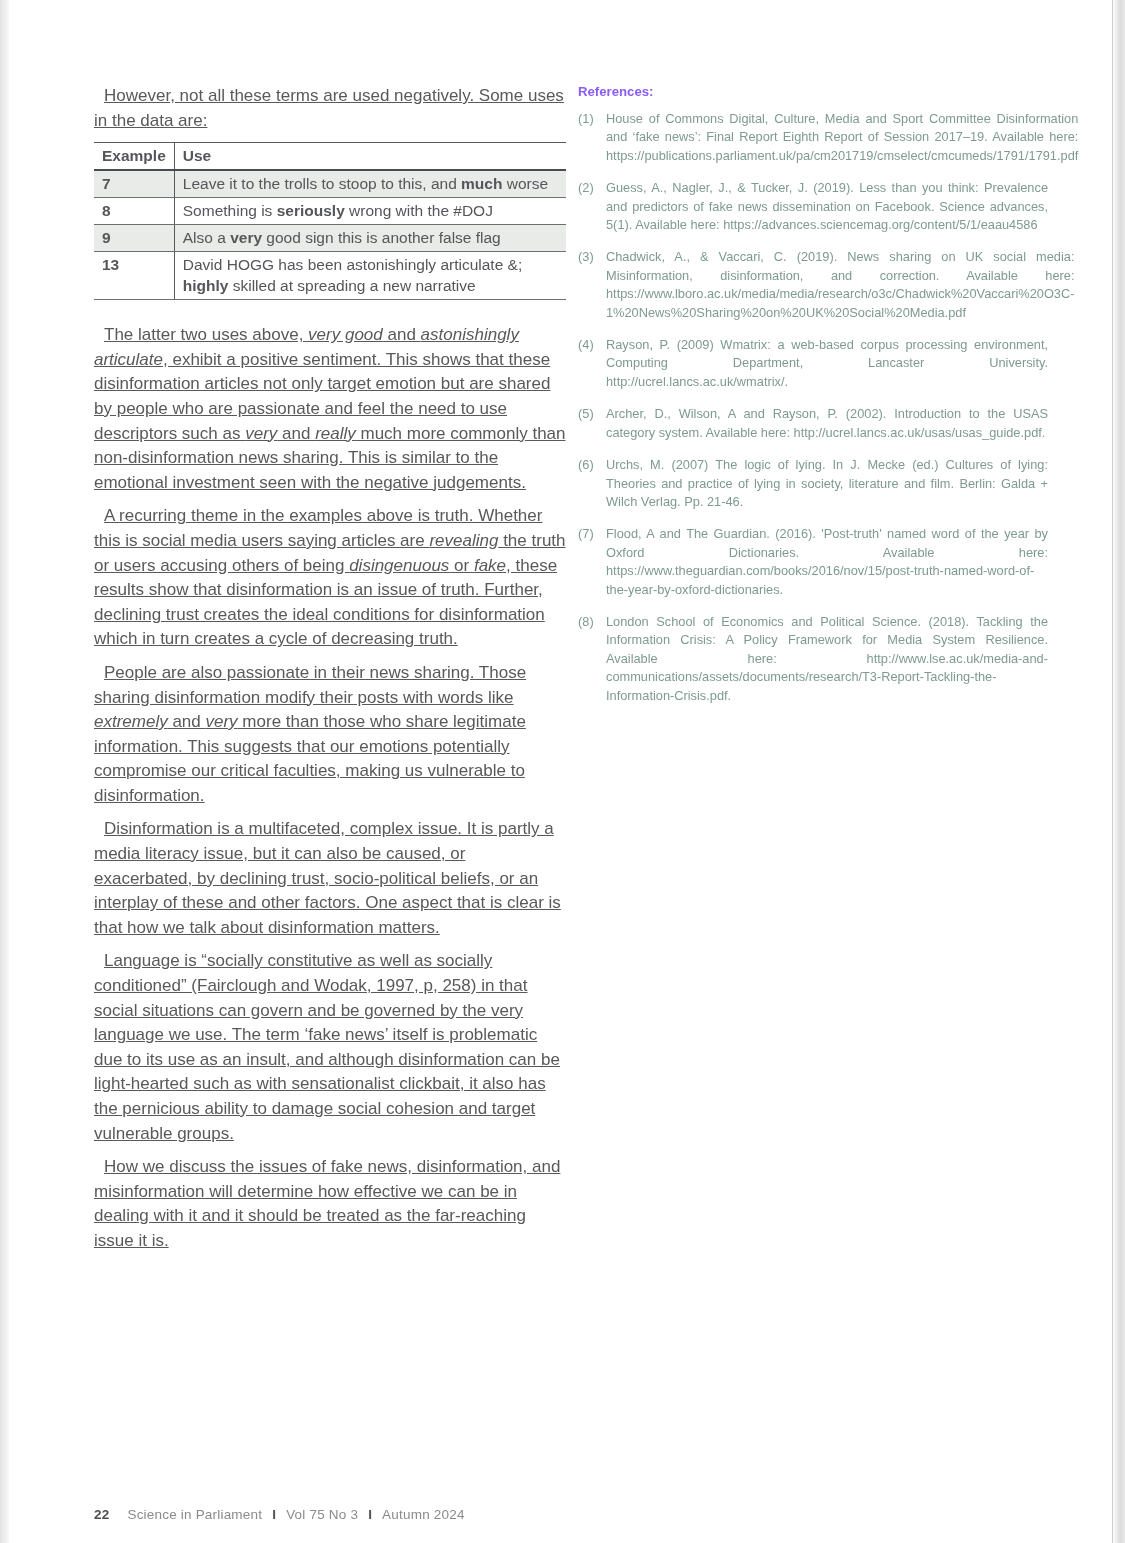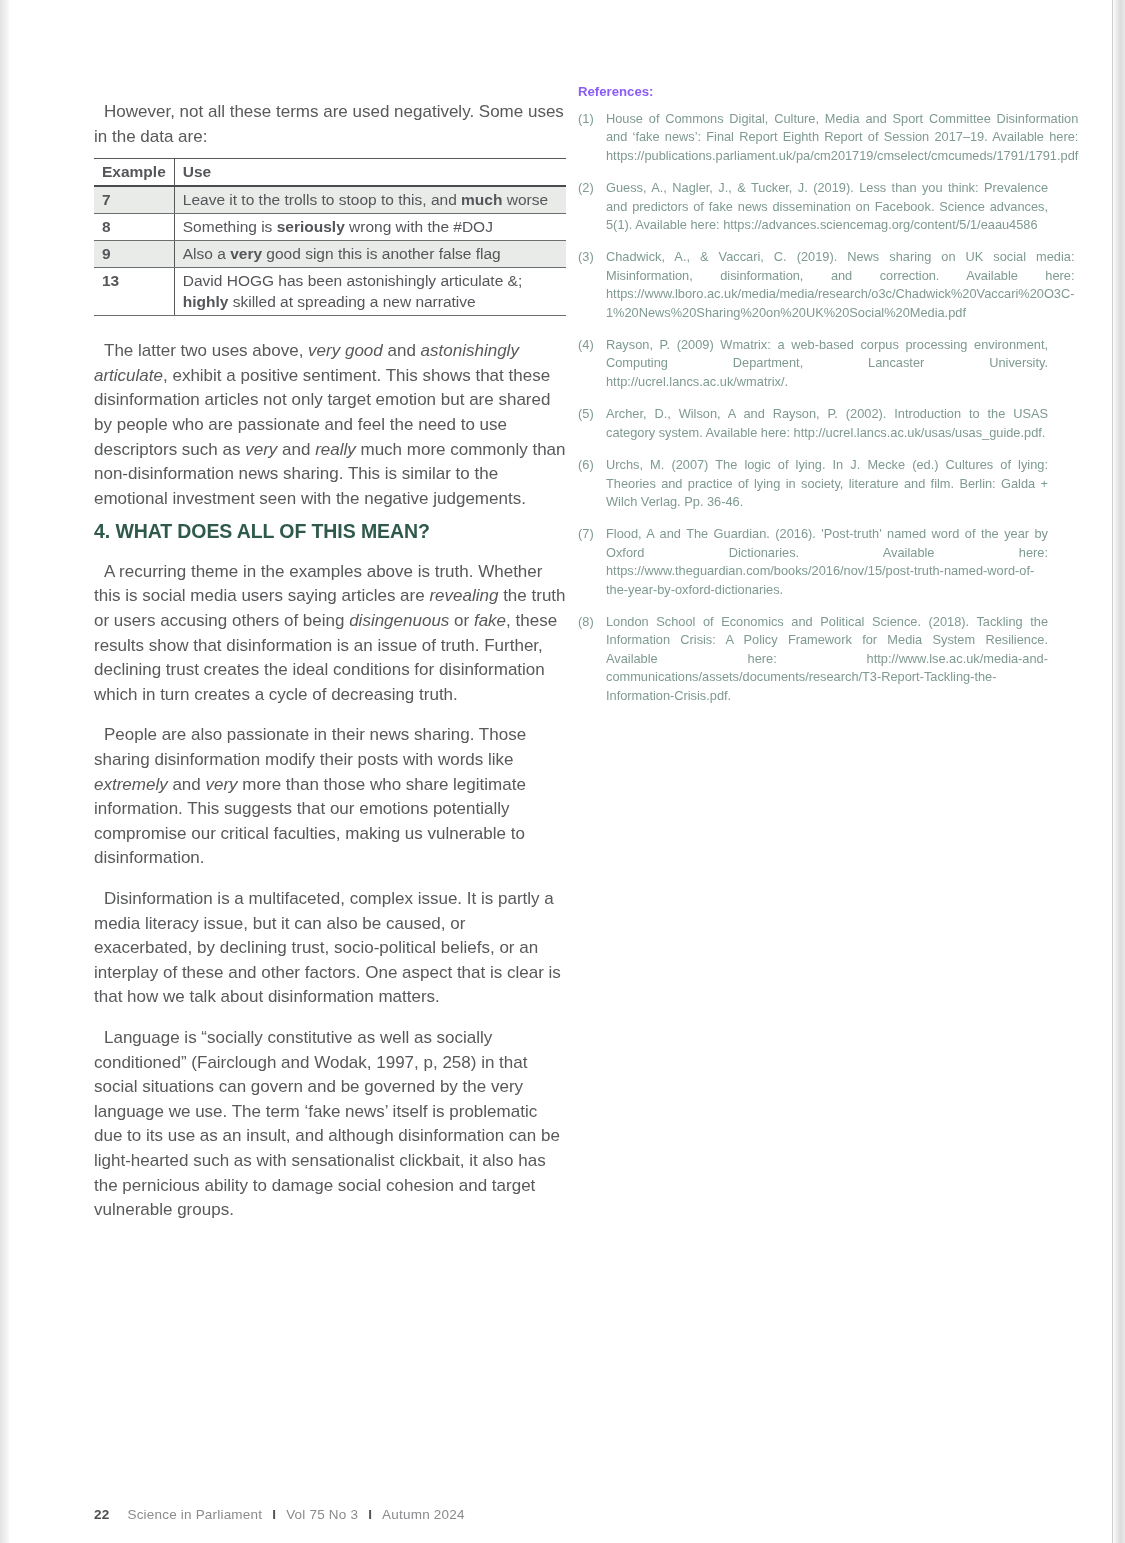--- a/index.html
+++ b/index.html
@@ -22,21 +22,21 @@
     background:linear-gradient(90deg,#fdfdfd,#dcdcdc 60%,#e9e9e9);
     border-left:1px solid #cfcfcf;
   }
   .col-left {
     position:absolute; left:86px; top:84px; width:472px;
     color:#58595b; font-size:17px; line-height:24.6px;
   }
   .col-right {
     position:absolute; left:570px; top:84px; width:470px;
   }
-  .col-left p { margin:16px 0 9px; text-indent:10px; }
+  .col-left p { margin:0 0 9px; text-indent:10px;text-decoration:underline; }
   .examples-table {
     width:100%; border-collapse:collapse; margin:5px 0 23px;
     font-size:15.5px; line-height:21px; color:#55565a;
   }
   .examples-table td, .examples-table th {
     padding:2px 8px 3px; text-align:left; vertical-align:top;
   }
   .examples-table thead th { font-weight:bold; border-top:1.5px solid #58595b; border-bottom:2.5px solid #4a4b4d; }
   .examples-table tbody td { border-bottom:1.5px solid #6d6e70; }
   .examples-table .col-example { width:62px; border-right:1.5px solid #58595b; }
@@ -92,26 +92,26 @@
         </tr>
         <tr>
           <td class="col-example num">13</td>
           <td><span>David HOGG has been </span><span style="font-weight: normal; text-align: center;">astonishingly</span><span> articulate &amp;; </span><span style="font-weight: bold;">highly</span><span> skilled at spreading a new narrative</span></td>
         </tr>
       </tbody>
     </table>
 
     <p><span>The latter two uses above, </span><span style="font-style: italic;">very good</span><span> and </span><span style="font-style: italic;">astonishingly articulate</span><span>, exhibit a positive sentiment. This shows that these disinformation articles not only target emotion but are shared by people who are passionate and feel the need to use descriptors such as </span><span style="font-style: italic;">very</span><span> and </span><span style="font-style: italic;">really</span><span> much more commonly than non-disinformation news sharing. This is similar to the emotional investment seen with the negative judgements.</span></p>
 
-    <h2 class="sec-heading">4. WHAT DOES ALL OF THIS MEAN?</h2>
     <p><span>A recurring theme in the examples above is truth. Whether this is social media users saying articles are </span><span style="font-style: italic;">revealing</span><span> the truth or users accusing others of being </span><span style="font-style: italic;">disingenuous</span><span> or </span><span style="font-style: italic;">fake</span><span>, these results show that disinformation is an issue of truth. Further, declining trust creates the ideal conditions for disinformation which in turn creates a cycle of decreasing truth.</span></p>
     <p><span>People are also passionate in their news sharing. Those sharing disinformation modify their posts with words like </span><span style="font-style: italic;">extremely</span><span> and </span><span style="font-style: italic;">very</span><span> more than those who share legitimate information. This suggests that our emotions potentially compromise our critical faculties, making us vulnerable to disinformation.</span></p>
 
     <p>Disinformation is a multifaceted, complex issue. It is partly a media literacy issue, but it can also be caused, or exacerbated, by declining trust, socio-political beliefs, or an interplay of these and other factors. One aspect that is clear is that how we talk about disinformation matters.</p>
     <p>Language is “socially constitutive as well as socially conditioned” (Fairclough and Wodak, 1997, p, 258) in that social situations can govern and be governed by the very language we use. The term ‘fake news’ itself is problematic due to its use as an insult, and although disinformation can be light-hearted such as with sensationalist clickbait, it also has the pernicious ability to damage social cohesion and target vulnerable groups.</p>
+    <p>How we discuss the issues of fake news, disinformation, and misinformation will determine how effective we can be in dealing with it and it should be treated as the far-reaching issue it is.</p>
   </div>
 
   <div class="col-right">
     <div class="refs-title">References:</div>
 
     <div class="ref-item">
       <span class="ref-num">(1)</span>
       <span class="ref-text">House of Commons Digital, Culture, Media and Sport Committee Disinformation and ‘fake news’: Final Report Eighth Report of Session 2017–19. Available here: https://publications.parliament.uk/pa/cm201719/cmselect/cmcumeds/1791/1791.pdf</span>
     </div>
     <div class="ref-item">
@@ -125,21 +125,21 @@
     <div class="ref-item">
       <span class="ref-num">(4)</span>
       <span class="ref-text">Rayson, P. (2009) Wmatrix: a web-based corpus processing environment, Computing Department, Lancaster University. http://ucrel.lancs.ac.uk/wmatrix/.</span>
     </div>
     <div class="ref-item">
       <span class="ref-num">(5)</span>
       <span class="ref-text">Archer, D., Wilson, A and Rayson, P. (2002). Introduction to the USAS category system. Available here: http://ucrel.lancs.ac.uk/usas/usas_guide.pdf.</span>
     </div>
     <div class="ref-item">
       <span class="ref-num">(6)</span>
-      <span class="ref-text">Urchs, M. (2007) The logic of lying. In J. Mecke (ed.) Cultures of lying: Theories and practice of lying in society, literature and film. Berlin: Galda + Wilch Verlag. Pp. 36-46.</span>
+      <span class="ref-text">Urchs, M. (2007) The logic of lying. In J. Mecke (ed.) Cultures of lying: Theories and practice of lying in society, literature and film. Berlin: Galda + Wilch Verlag. Pp. 21-46.</span>
     </div>
     <div class="ref-item">
       <span class="ref-num">(7)</span>
       <span class="ref-text">Flood, A and The Guardian. (2016). 'Post-truth' named word of the year by Oxford Dictionaries. Available here: https://www.theguardian.com/books/2016/nov/15/post-truth-named-word-of-the-year-by-oxford-dictionaries.</span>
     </div>
     <div class="ref-item">
       <span class="ref-num">(8)</span>
       <span class="ref-text">London School of Economics and Political Science. (2018). Tackling the Information Crisis: A Policy Framework for Media System Resilience. Available here: http://www.lse.ac.uk/media-and-communications/assets/documents/research/T3-Report-Tackling-the-Information-Crisis.pdf.</span>
     </div>
   </div>

